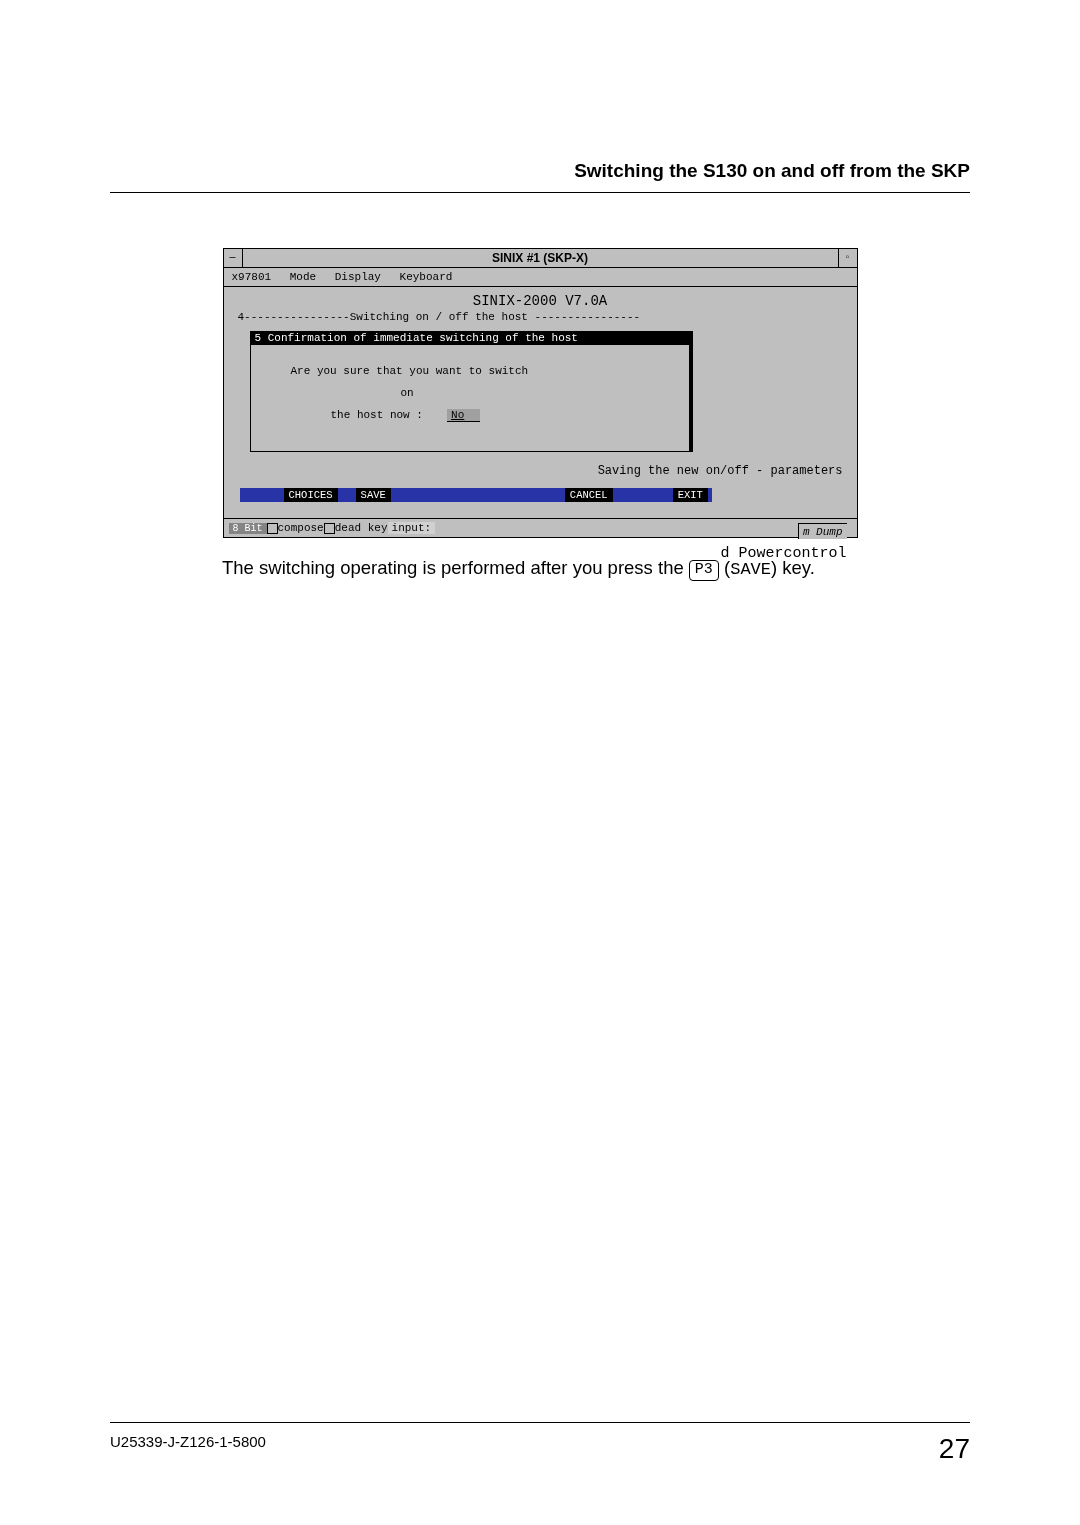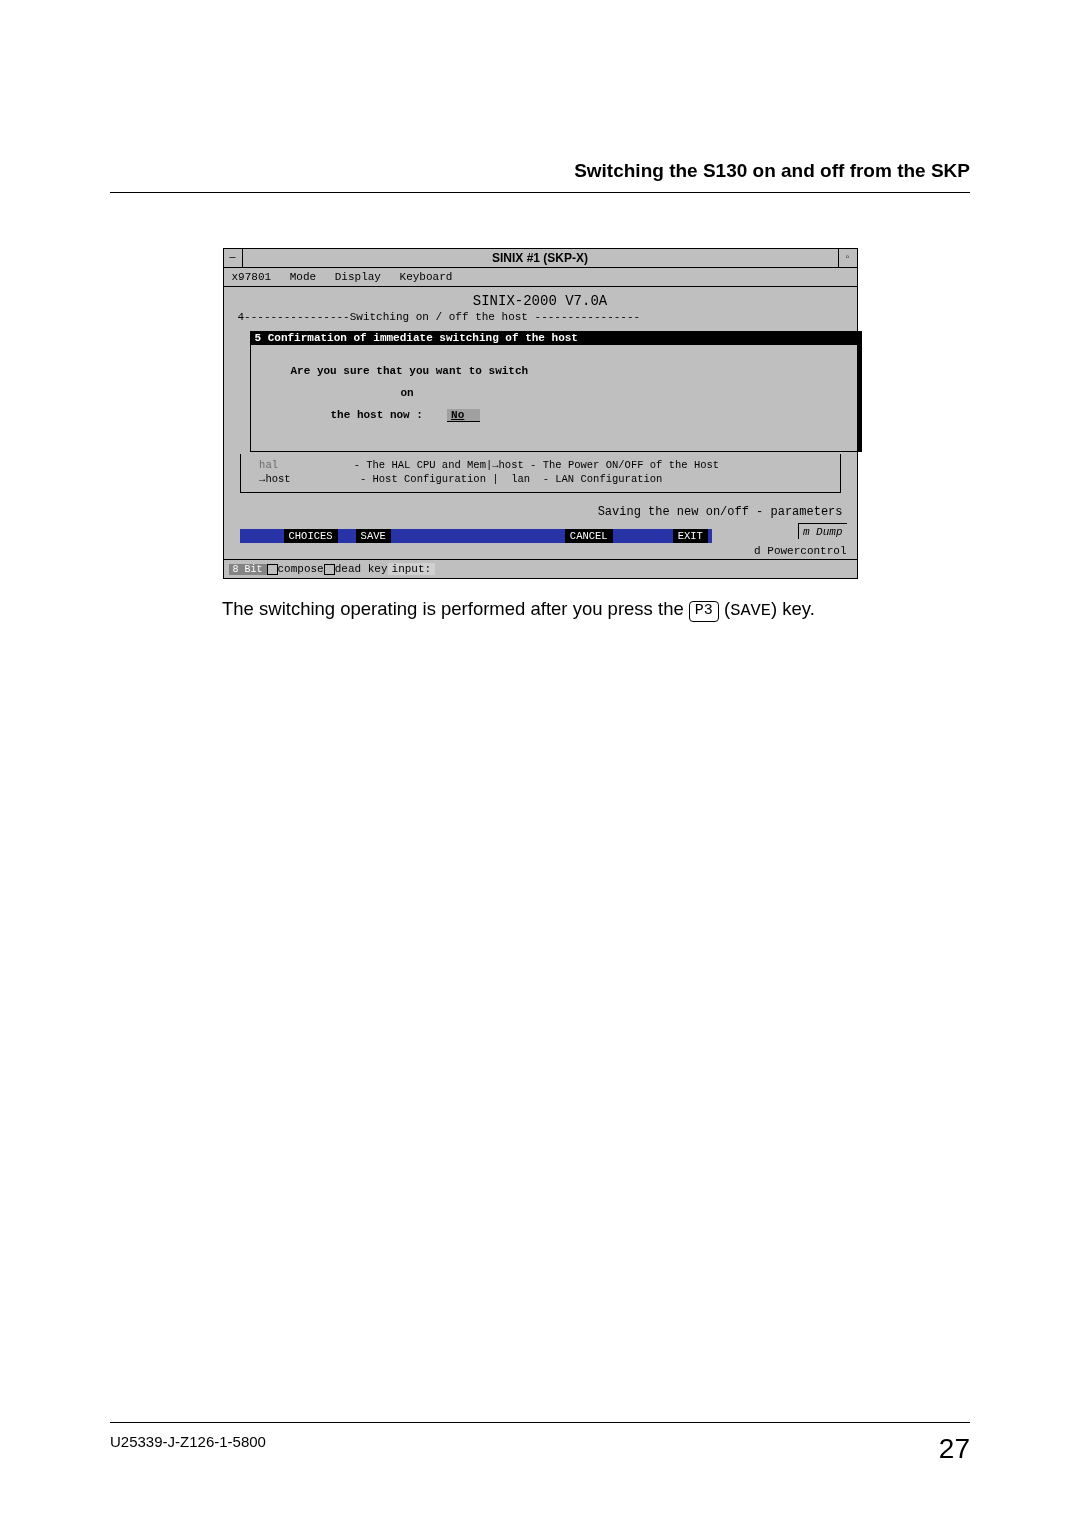--- a/index.html
+++ b/index.html
@@ -80,22 +80,21 @@
   .frame-label {
     font-size: 11px;
   }
   .box5 {
     position: relative;
     margin: 8px 12px 0 20px;
     border-top: 1px solid #000;
     border-left: 1px solid #000;
     border-right: 4px solid #000;
     border-bottom: 1px solid #000;
-    width: 612px;
-    font-weight: bold;
+    width: 443px;
   }
   .box5-header {
     background: #000;
     color: #fff;
     font-size: 11px;
     padding: 1px 4px;
     margin: -1px 0 0 0;
   }
   .box5-body {
     padding: 20px 10px 26px 40px;
@@ -175,21 +174,21 @@
     padding-top: 10px;
     display: flex;
     justify-content: space-between;
     font-size: 15px;
   }
   .footer .pagen { font-size: 28px; }
   .d-pc-label {
     position: absolute;
     right: 10px;
     top: 258px;
-    font-size: 11px;
+    font-size: 15px;
     color: #000;
   }
 </style>
 </head>
 <body>
 
 <div class="page">
   <div>
     <div class="header-title">Switching the S130 on and off from the SKP</div>
     <div class="header-line"></div>
@@ -229,22 +228,20 @@
             <div class="row" style="margin-top:10px;">
               <span style="display:inline-block; width:150px; padding-left:40px;">the host now :</span>
               <span class="no-field">No</span>
             </div>
           </div>
         </div>
 
         <div class="sidebox">m Dump</div>
         <div class="d-pc-label">d Powercontrol</div>
 
-        <div class="halbox"><span class="gray">  hal</span><span>            - The HAL CPU and Mem</span>|<span>→host - The Power ON/OFF of the Host</span>
-<span>  →host           - Host Configuration</span> |<span>  lan  - LAN Configuration</span></div>
 
         <div class="saving">Saving the new on/off - parameters</div>
 
         <div class="btnrow">
           <div class="bluebar b1"></div>
           <div class="blackbtn">CHOICES</div>
           <div class="bluebar b2" style="width:18px;"></div>
           <div class="blackbtn">SAVE</div>
           <div class="bluebar b3"></div>
           <div class="blackbtn">CANCEL</div>

